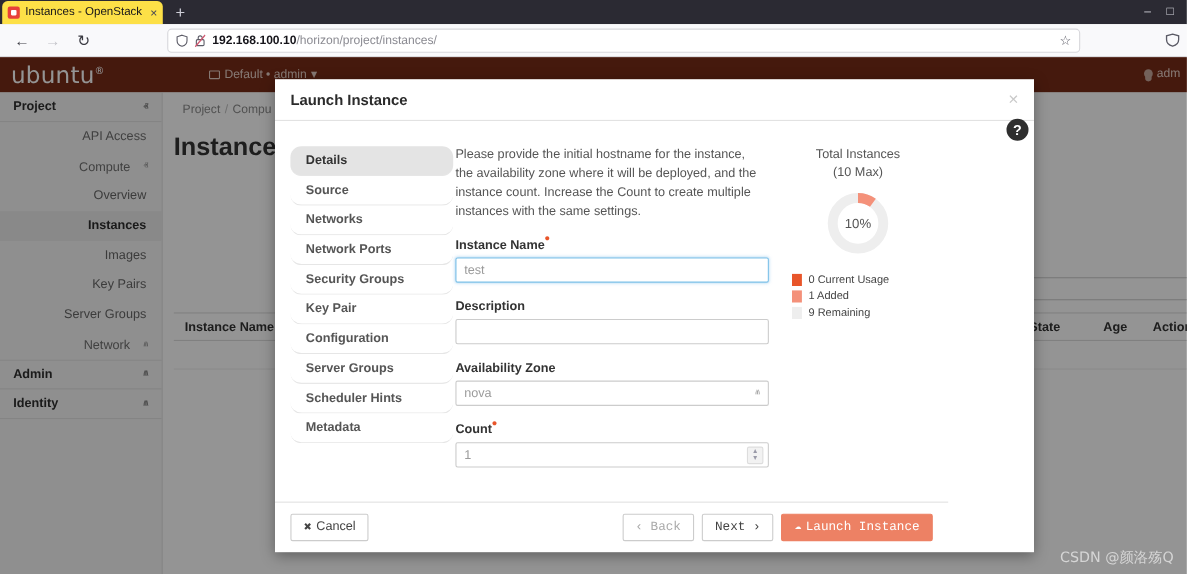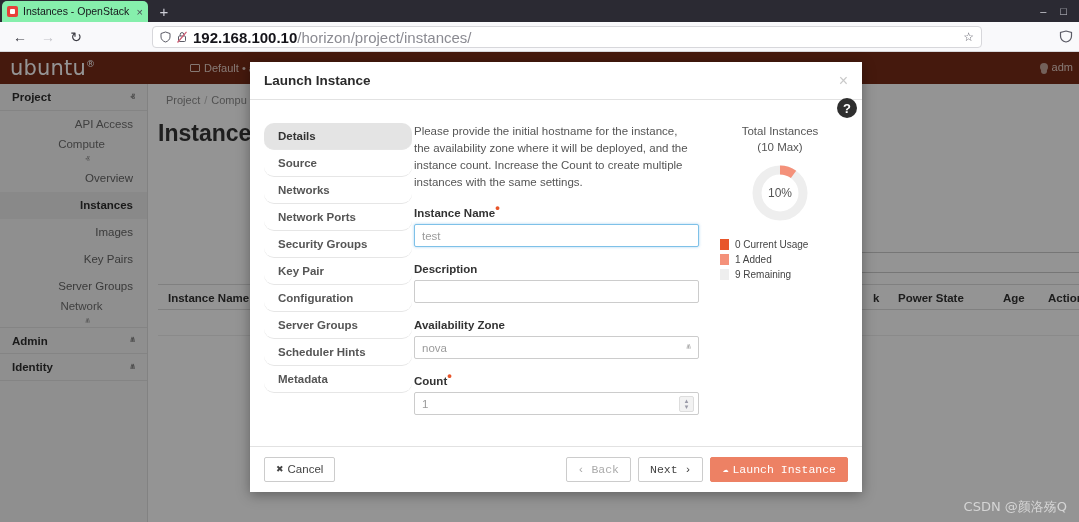--- a/index.html
+++ b/index.html
@@ -10,21 +10,21 @@
   }
   #root { position: relative; width: 1079px; height: 522px; }
 
   
   .tabstrip {
     position: absolute; left: 0; top: 0; width: 1079px; height: 22px;
     background: #2b2a33;
   }
   .tab {
     position: absolute; left: 2px; top: 1px; width: 146px; height: 21px;
-    background: #86efac; border-radius: 5px 5px 0 0;
+    background: #fde047; border-radius: 5px 5px 0 0;
     display: flex; align-items: center; padding: 0 5px; gap: 5px;
   }
   .favicon {
     width: 11px; height: 11px; flex: 0 0 11px;
     background: #e8403a; border-radius: 2px;
     position: relative;
   }
   .favicon::after {
     content: ""; position: absolute; left: 3px; top: 3px;
     width: 5px; height: 5px; background: #fff; border-radius: 1px;
@@ -58,21 +58,21 @@
     font-size: 14px; display: flex; align-items: center;
     justify-content: center; cursor: pointer;
   }
   .navbtn.disabled { color: #c2c2c8; }
   .urlbar {
     position: absolute; left: 152px; top: 26px;
     width: 830px; height: 22px; background: #fff;
     border: 1px solid #d7d7db; border-radius: 4px;
     display: flex; align-items: center; padding: 0 7px; gap: 6px;
   }
-  .url-text { font-size: 15px; color: #15141a; font-weight: bold; white-space: nowrap; }
+  .url-text { font-size: 11px; color: #15141a; font-weight: bold; white-space: nowrap; }
   .url-text .path { color: #8b8b92; font-weight: normal; }
   .star { margin-left: auto; color: #5b5b66; font-size: 12px; cursor: pointer; }
   .ext-icon { position: absolute; right: 6px; top: 30px; color: #5b5b66; font-size: 12px; cursor: pointer; }
 
   
   .page { position: absolute; left: 0; top: 52px; width: 1079px; height: 470px; background: #fff; }
   .topbar {
     position: absolute; left: 0; top: 0; width: 1079px; height: 32px;
     background: #772b17;
     display: flex; align-items: center;
@@ -111,21 +111,21 @@
   }
   .side-item {
     height: 27px; line-height: 27px; padding-right: 14px;
     text-align: right; font-size: 11.5px; color: #707070; cursor: pointer;
   }
   .side-item.sub { color: #666; }
   .side-item.active { background: #ececec; color: #2f2f2f; font-weight: bold; }
   .side-sub-head {
     display: flex; align-items: center; justify-content: space-between;
     height: 27px; padding: 0 12px 0 40px;
-    font-size: 11.5px; color: #707070; cursor: pointer; flex-direction: column;
+    font-size: 11.5px; color: #707070; cursor: pointer;
   }
   .side-sub-head span.lbl { flex: 1; text-align: right; padding-right: 12px; }
   .caret { font-size: 9px; color: #8a8a8a; }
 
   .content { position: absolute; left: 148px; top: 32px; width: 931px; height: 438px; background: #fff; }
   .breadcrumb { position: absolute; left: 18px; top: 10px; font-size: 11px; color: #8c8c8c; }
   .breadcrumb .sep { color: #bdbdbd; margin: 0 4px; }
   .page-title {
     position: absolute; left: 10px; top: 36px;
     font-size: 23px; color: #353535; font-weight: bold;
@@ -148,21 +148,21 @@
   }
 
   
   .overlay {
     position: absolute; left: 0; top: 52px; width: 1079px; height: 470px;
     background: rgba(0,0,0,0.42);
   }
 
   
   .modal {
-    position: absolute; left: 250px; top: 62px; width: 612px; height: 430px;
+    position: absolute; left: 250px; top: 72px; width: 690px; height: 430px;
     background: #fff; box-shadow: 0 3px 12px rgba(0,0,0,.35);
   }
   .modal-head {
     height: 38px; border-bottom: 1px solid #e2e2e2;
     display: flex; align-items: center; padding: 0 14px;
   }
   .modal-title { font-size: 13.5px; color: #2b2b2b; font-weight: bold; }
   .modal-x {
     margin-left: auto; color: #c9c9c9; font-size: 16px; line-height: 16px; cursor: pointer;
   }

